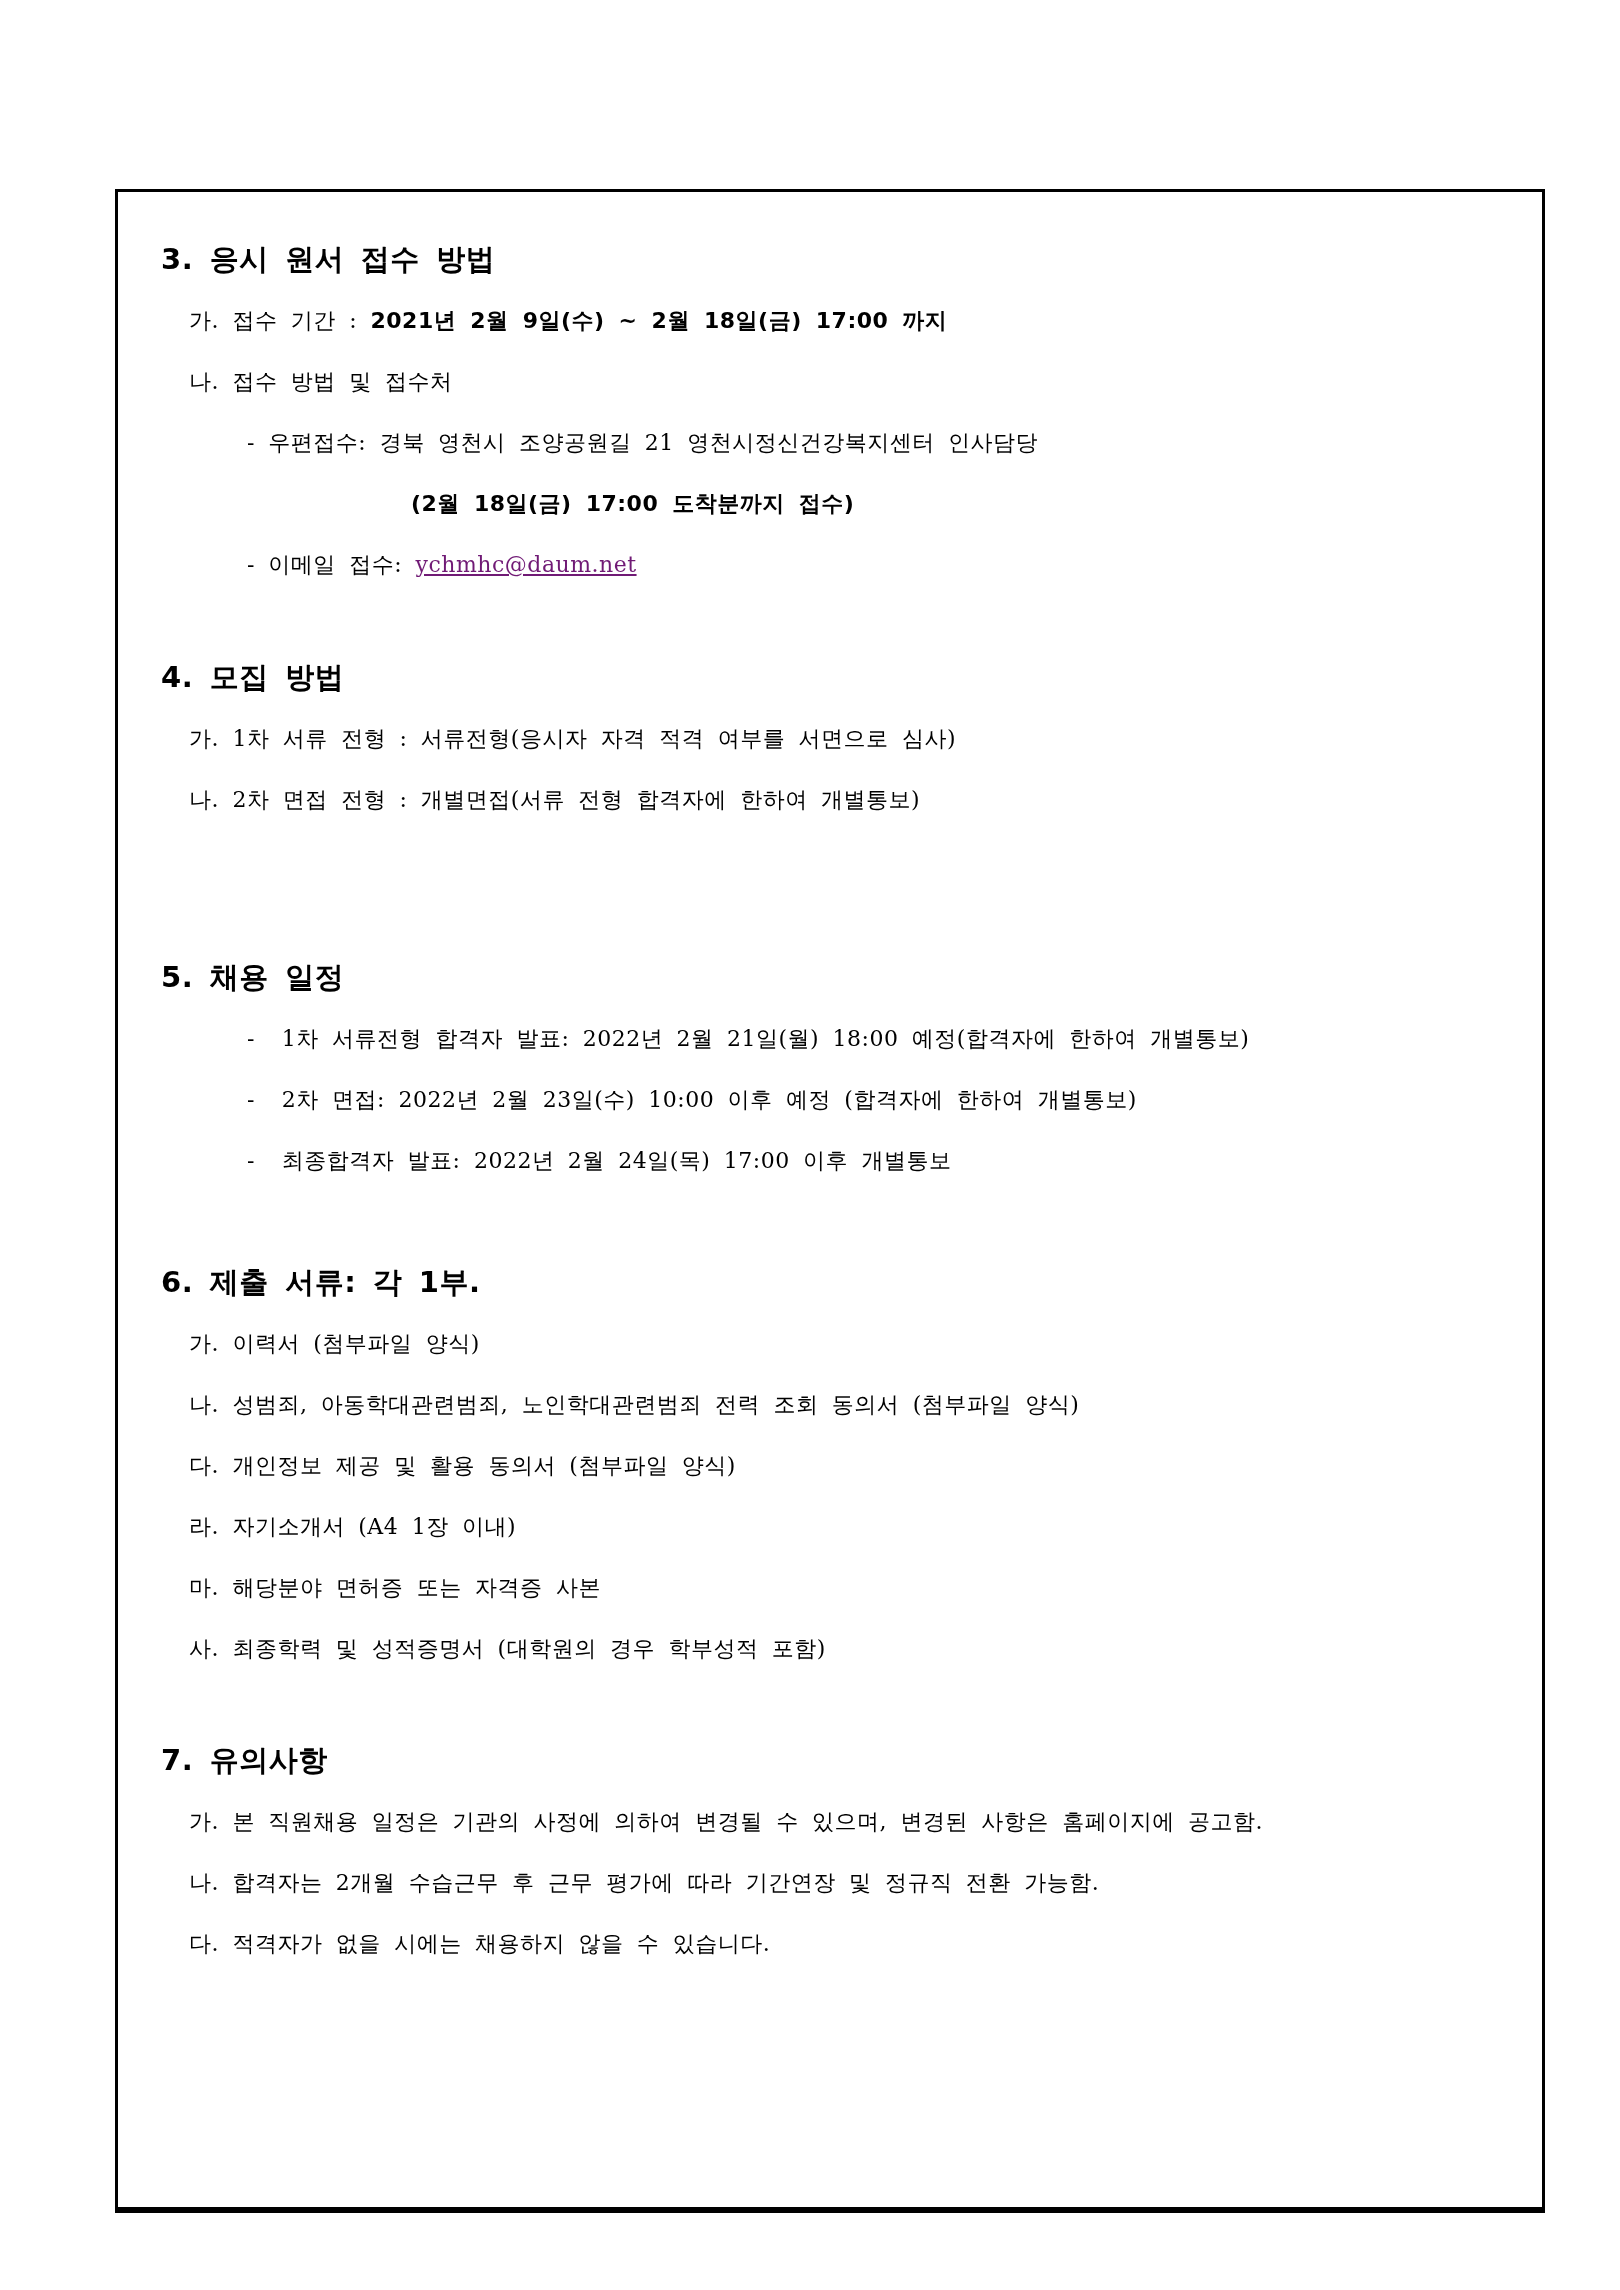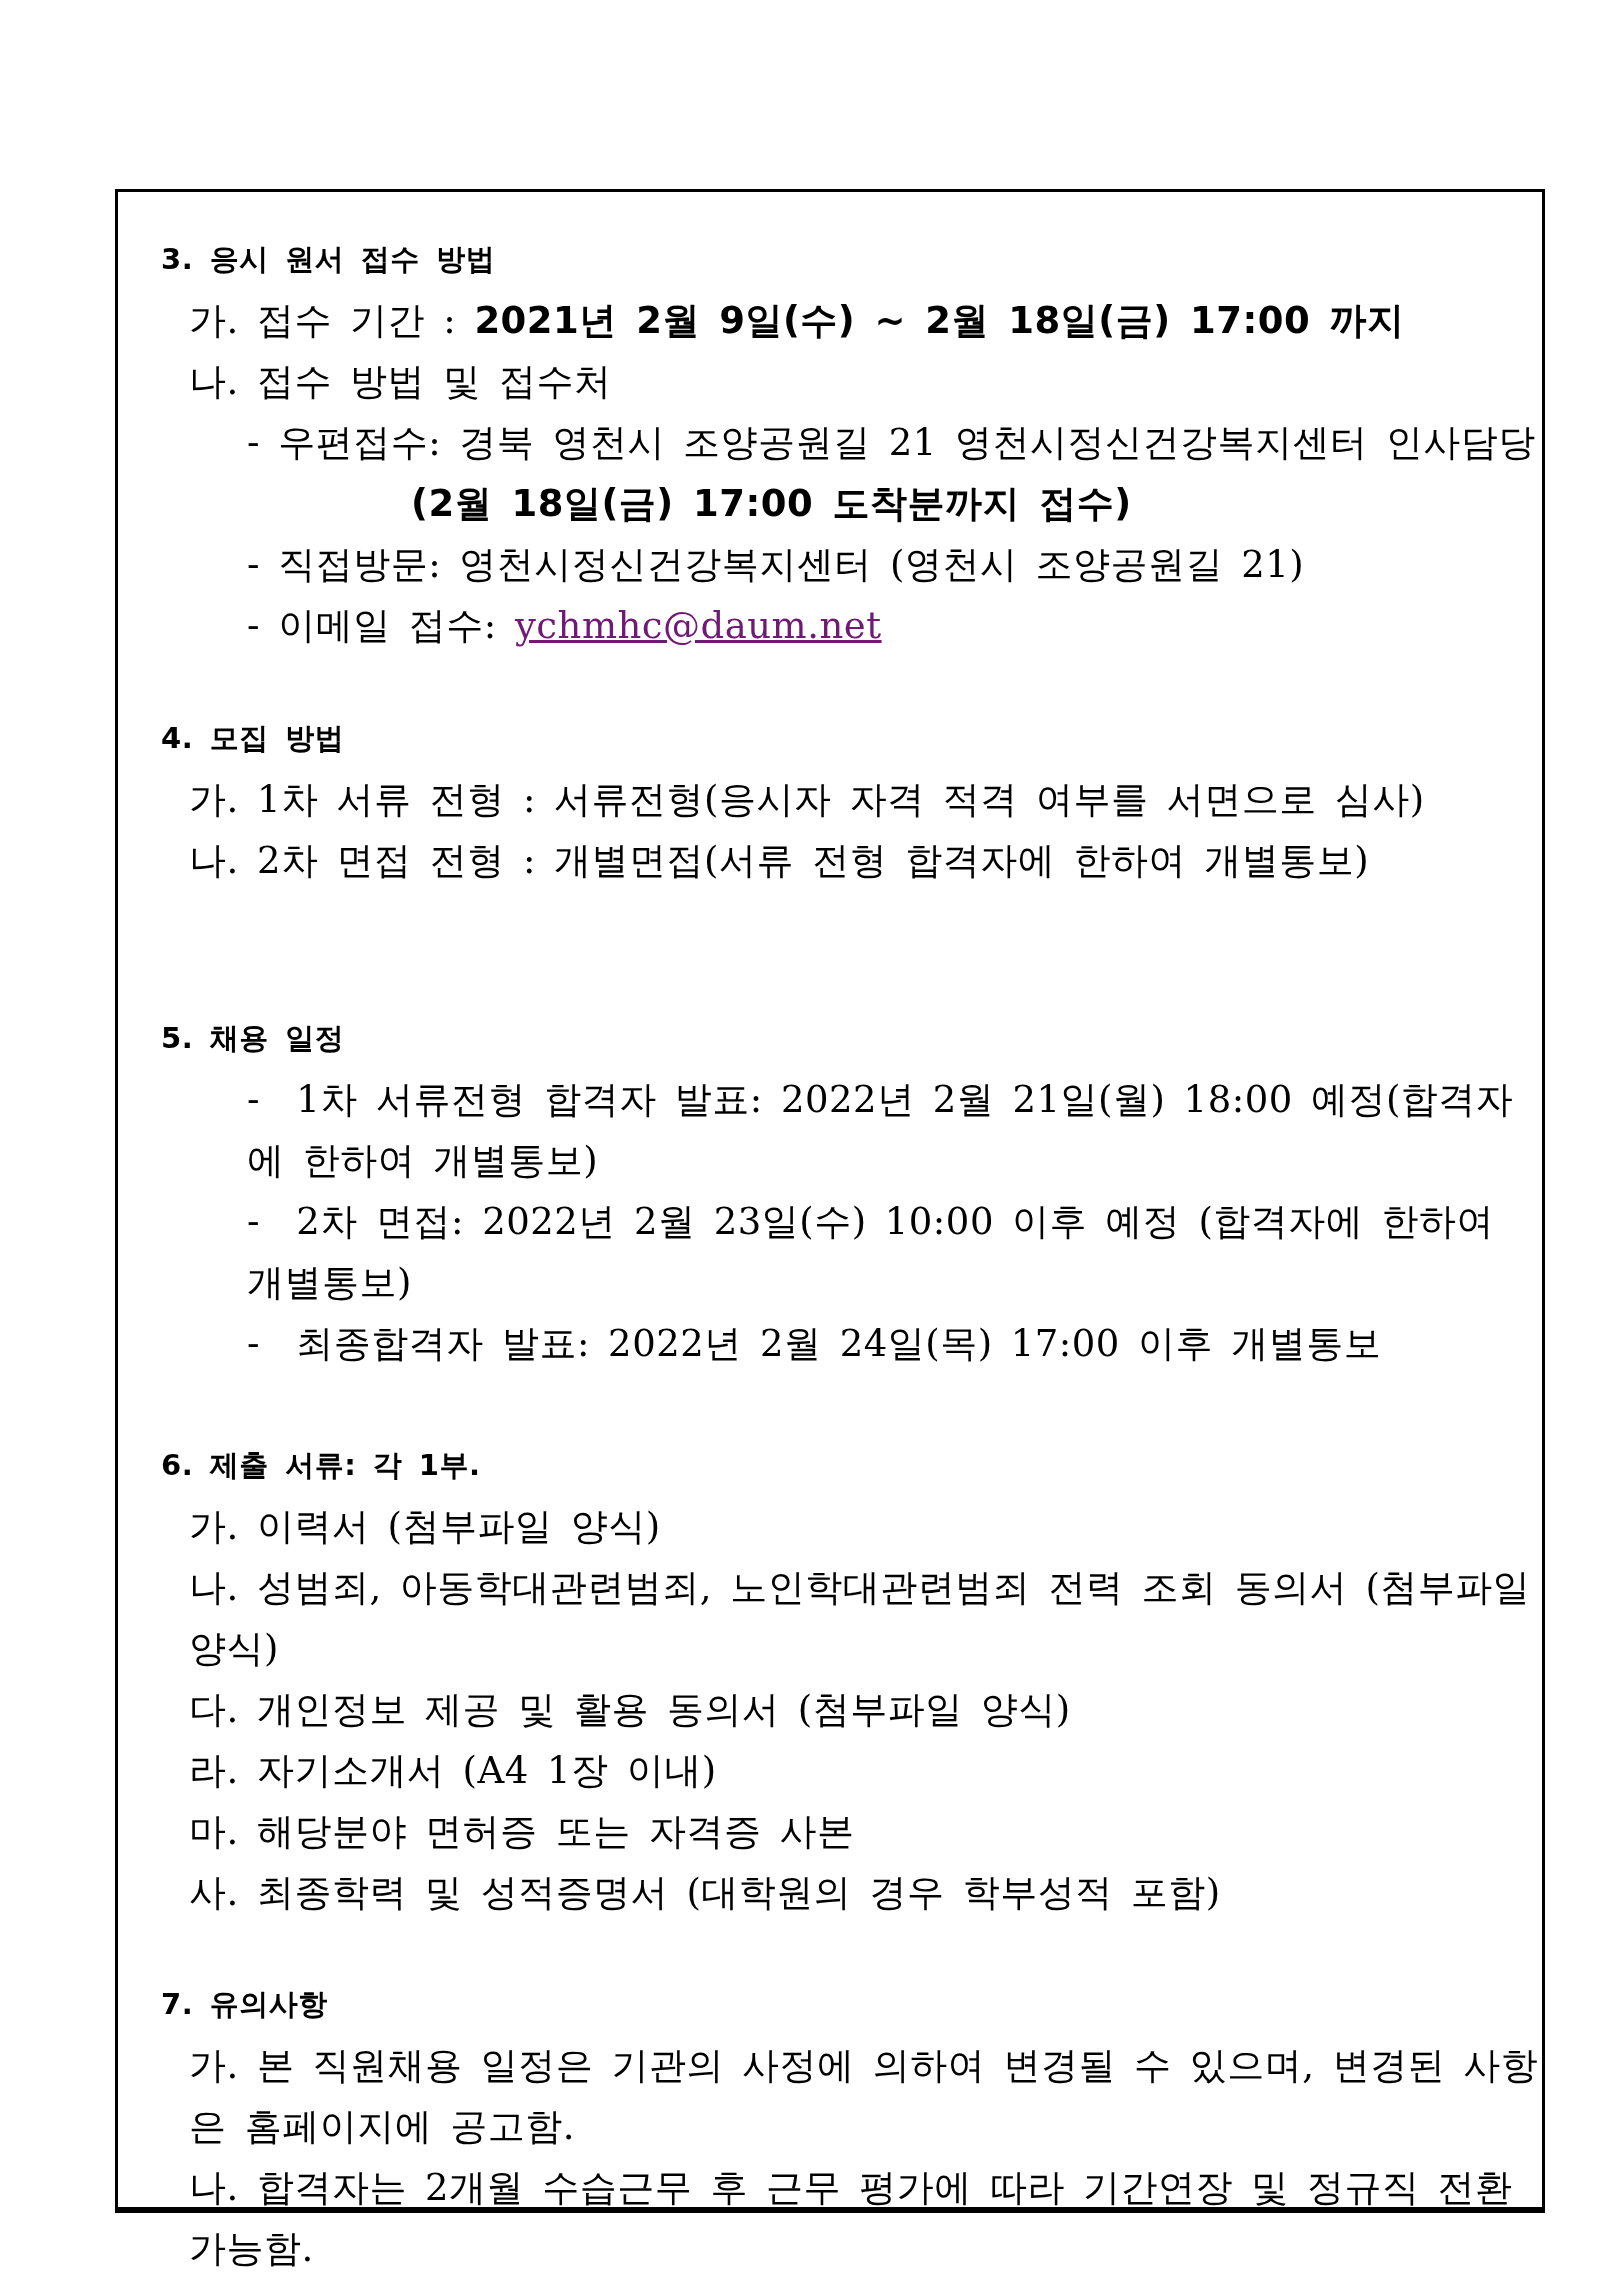--- a/index.html
+++ b/index.html
@@ -17,21 +17,21 @@
     position: absolute;
     left: 115px;
     top: 189px;
     width: 1430px;
     height: 2024px;
     border: 3.9px solid #000000;
     border-bottom-width: 6.9px;
     background: #ffffff;
   }
   .line {
-    font-size: 37px;
+    font-size: 22px;
     line-height: 61px;
     white-space: pre-wrap;
     letter-spacing: 0.5px;
     word-spacing: 5.9px;
   }
   .heading {
     font-family: "DejaVu Sans", "Liberation Sans", sans-serif;
     font-weight: bold;
     font-size: 29px;
     line-height: 61px;
@@ -61,21 +61,20 @@
 <body>
 
 <div class="page">
   <div class="doc-box">
 
     <div class="heading mt-s3">3. 응시 원서 접수 방법</div>
     <div class="line ind-1"><span>가. 접수 기간 : </span><span class="bold-run">2021년 2월 9일(수) ~ 2월 18일(금) 17:00 까지</span></div>
     <div class="line ind-1">나. 접수 방법 및 접수처</div>
     <div class="line ind-2">- 우편접수: 경북 영천시 조양공원길 21 영천시정신건강복지센터 인사담당</div>
     <div class="line ind-deadline bold-run">(2월 18일(금) 17:00 도착분까지 접수)</div>
-    <div class="line ind-2">- 직접방문: 영천시정신건강복지센터 (영천시 조양공원길 21)</div>
     <div class="line ind-2"><span>- 이메일 접수: </span><a class="email">ychmhc@daum.net</a></div>
 
     <div class="heading mt-s4">4. 모집 방법</div>
     <div class="line ind-1">가. 1차 서류 전형 : 서류전형(응시자 자격 적격 여부를 서면으로 심사)</div>
     <div class="line ind-1">나. 2차 면접 전형 : 개별면접(서류 전형 합격자에 한하여 개별통보)</div>
 
     <div class="heading mt-s5">5. 채용 일정</div>
     <div class="line ind-2">-  1차 서류전형 합격자 발표: 2022년 2월 21일(월) 18:00 예정(합격자에 한하여 개별통보)</div>
     <div class="line ind-2">-  2차 면접: 2022년 2월 23일(수) 10:00 이후 예정 (합격자에 한하여 개별통보)</div>
     <div class="line ind-2">-  최종합격자 발표: 2022년 2월 24일(목) 17:00 이후 개별통보</div>

